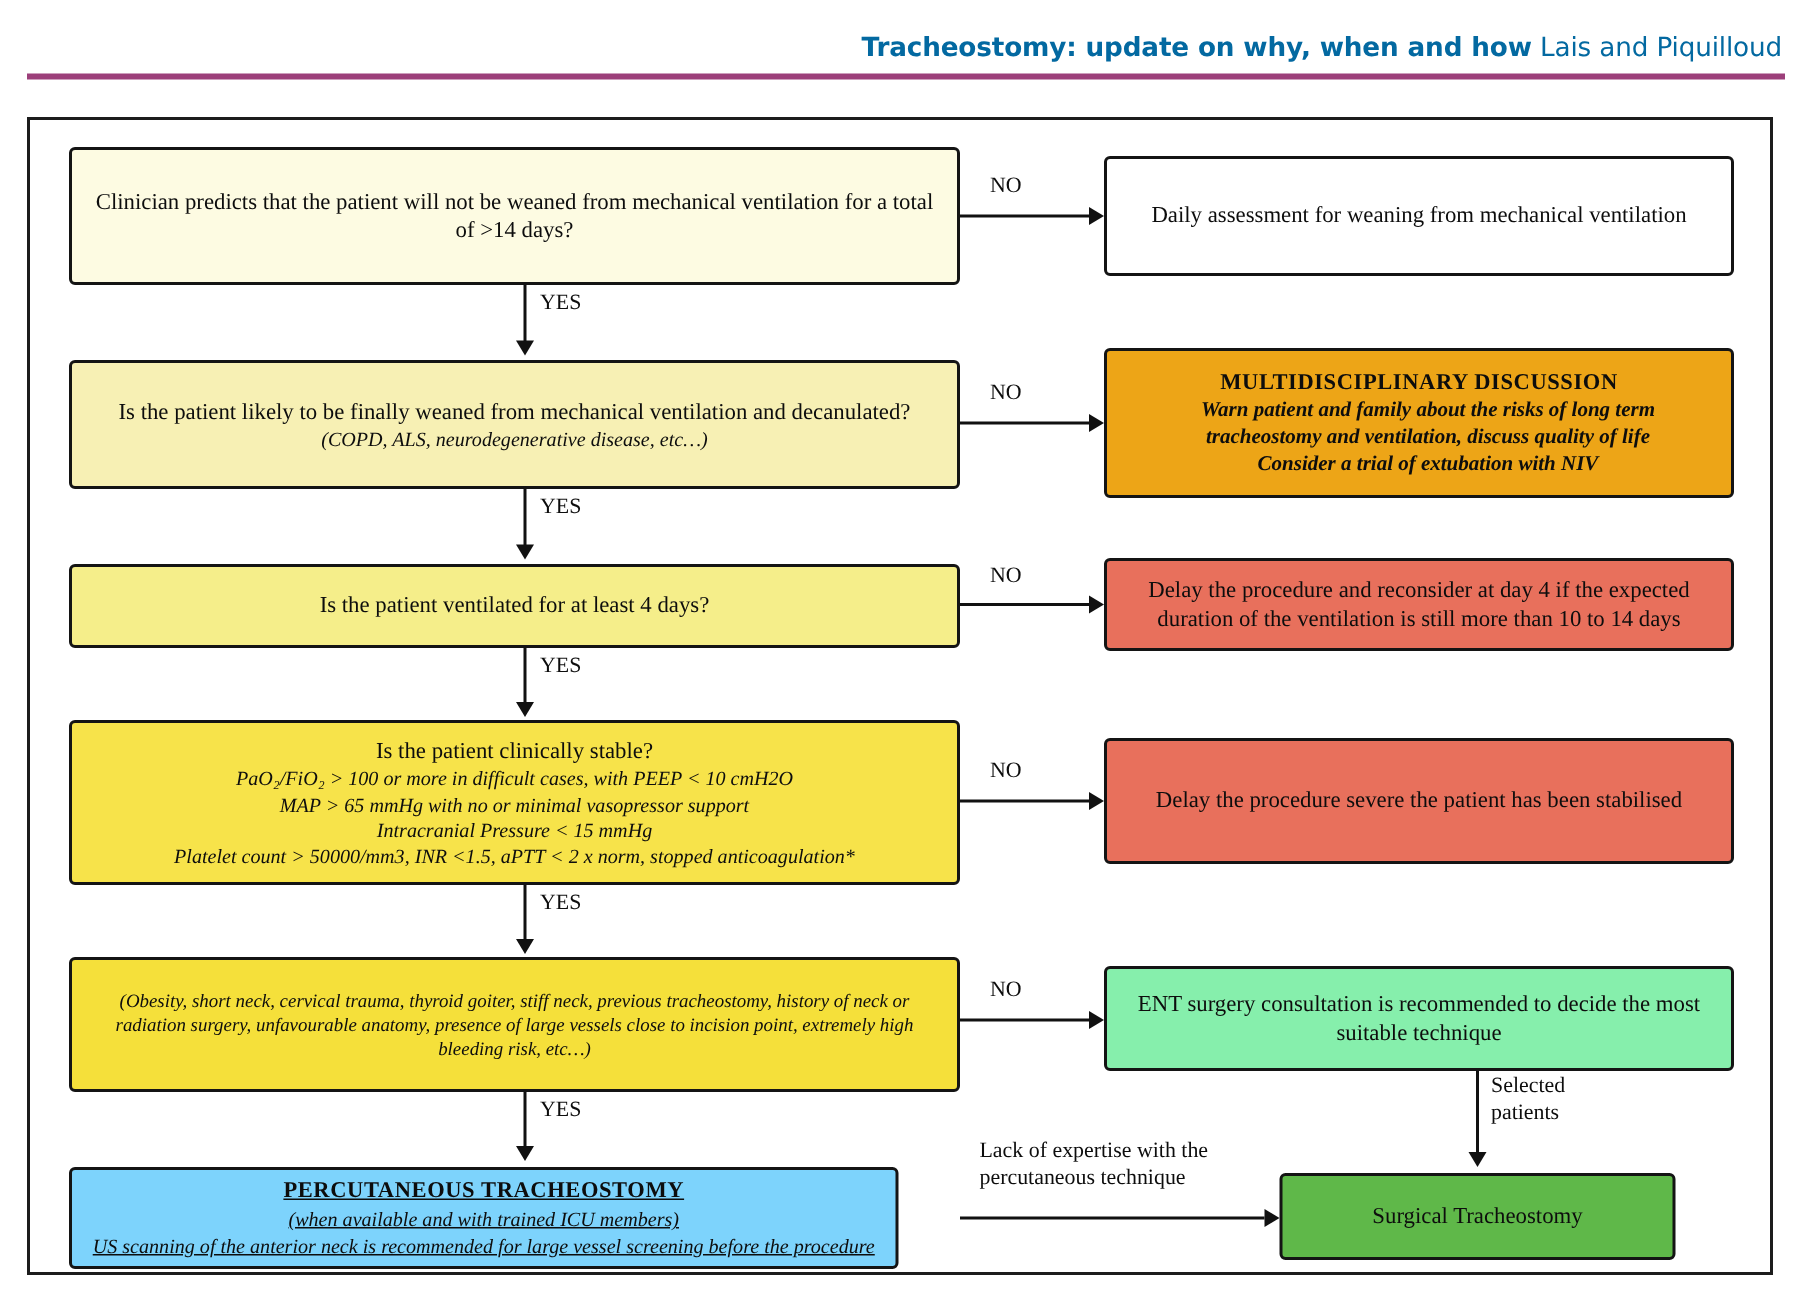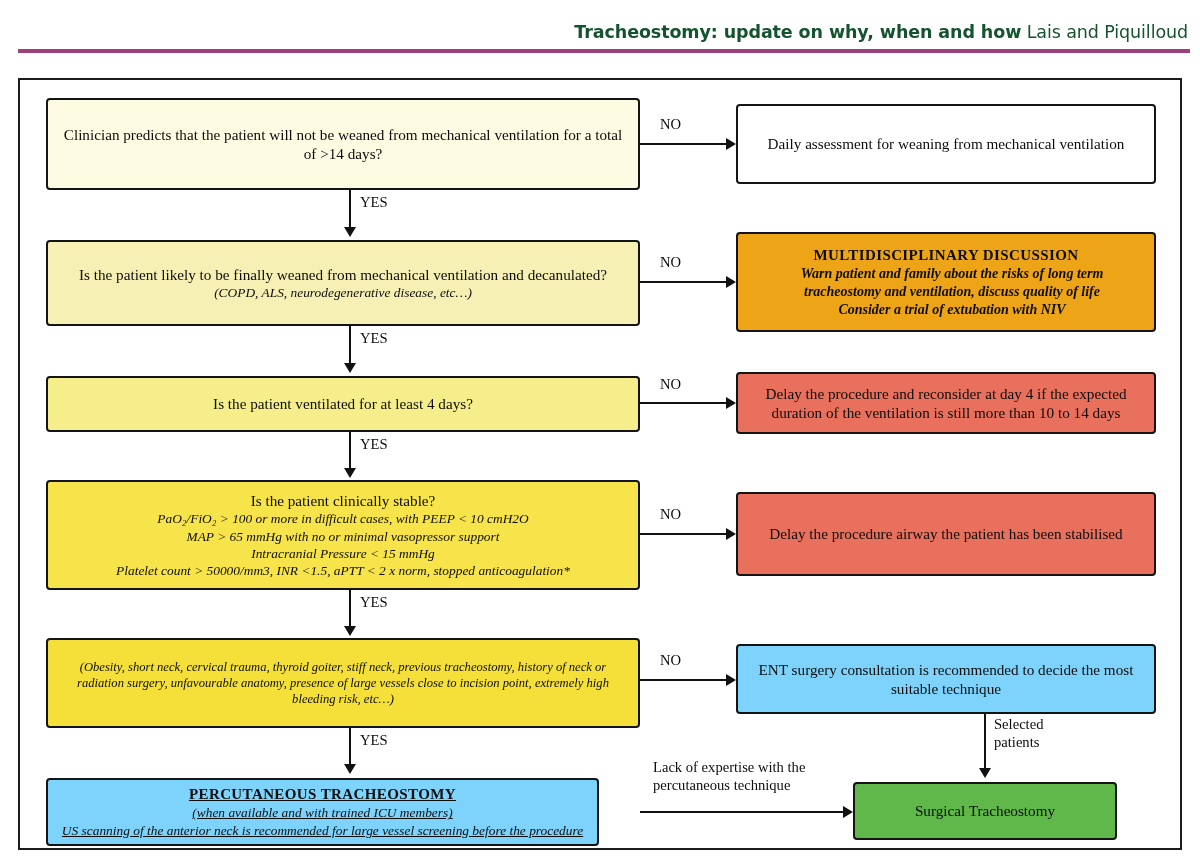--- a/index.html
+++ b/index.html
@@ -21,21 +21,21 @@
     left: 0; top: 0;
     width: 1200px;
     height: 56px;
   }
   #journal-title {
     position: absolute;
     right: 12px;
     top: 22px;
     font-family: "DejaVu Sans", "Liberation Sans", sans-serif;
     font-size: 17.5px;
-    color: #14532d;
+    color: #0369a1;
     white-space: nowrap;
     letter-spacing: -0.1px;
   }
   #journal-title .bold-part {
     font-weight: bold;
   }
   #journal-title .light-part {
     font-weight: normal;
   }
   #purple-rule {
@@ -194,36 +194,36 @@
 
   <div class="node" id="node-q4" style="left:26px; top:400px; width:594px; height:110px; background:#f7e34a;">
     <div class="t-main">Is the patient clinically stable?</div>
     <div class="t-sub">PaO₂/FiO₂ &gt; 100 or more in difficult cases, with PEEP &lt; 10 cmH2O</div>
     <div class="t-sub">MAP &gt; 65 mmHg with no or minimal vasopressor support</div>
     <div class="t-sub">Intracranial Pressure &lt; 15 mmHg</div>
     <div class="t-sub">Platelet count &gt; 50000/mm3, INR &lt;1.5, aPTT &lt; 2 x norm, stopped anticoagulation*</div>
   </div>
 
   <div class="node" id="node-out4" style="left:716px; top:412px; width:420px; height:84px; background:#e8705c;">
-    <div class="t-main">Delay the procedure airway the patient has been stabilised</div>
+    <div class="t-main">Delay the procedure severe the patient has been stabilised</div>
   </div>
 
   <div class="line-h" style="left:620px; top:453px; width:86px;"></div>
   <div class="arrow-right" style="left:706px; top:448px;"></div>
   <div class="edge-label" style="left:640px; top:426px;">NO</div>
 
   <div class="line-v" style="left:329px; top:510px; width:2px; height:38px;"></div>
   <div class="arrow-down" style="left:324px; top:546px;"></div>
   <div class="edge-label" style="left:340px; top:514px;">YES</div>
 
   <div class="node" id="node-q5" style="left:26px; top:558px; width:594px; height:90px; background:#f5e03a;">
     <div class="t-sub small">(Obesity, short neck, cervical trauma, thyroid goiter, stiff neck, previous tracheostomy, history of neck or radiation surgery, unfavourable anatomy, presence of large vessels close to incision point, extremely high bleeding risk, etc…)</div>
   </div>
 
-  <div class="node" id="node-out5" style="left:716px; top:564px; width:420px; height:70px; background:#7dd3fc;align-items:center;">
+  <div class="node" id="node-out5" style="left:716px; top:564px; width:420px; height:70px; background:#86efac;align-items:center;">
     <div class="t-main">ENT surgery consultation is recommended to decide the most suitable technique</div>
   </div>
 
   <div class="line-h" style="left:620px; top:599px; width:86px;"></div>
   <div class="arrow-right" style="left:706px; top:594px;"></div>
   <div class="edge-label" style="left:640px; top:572px;">NO</div>
 
   <div class="line-v" style="left:329px; top:648px; width:2px; height:38px;"></div>
   <div class="arrow-down" style="left:324px; top:684px;"></div>
   <div class="edge-label" style="left:340px; top:652px;">YES</div>

